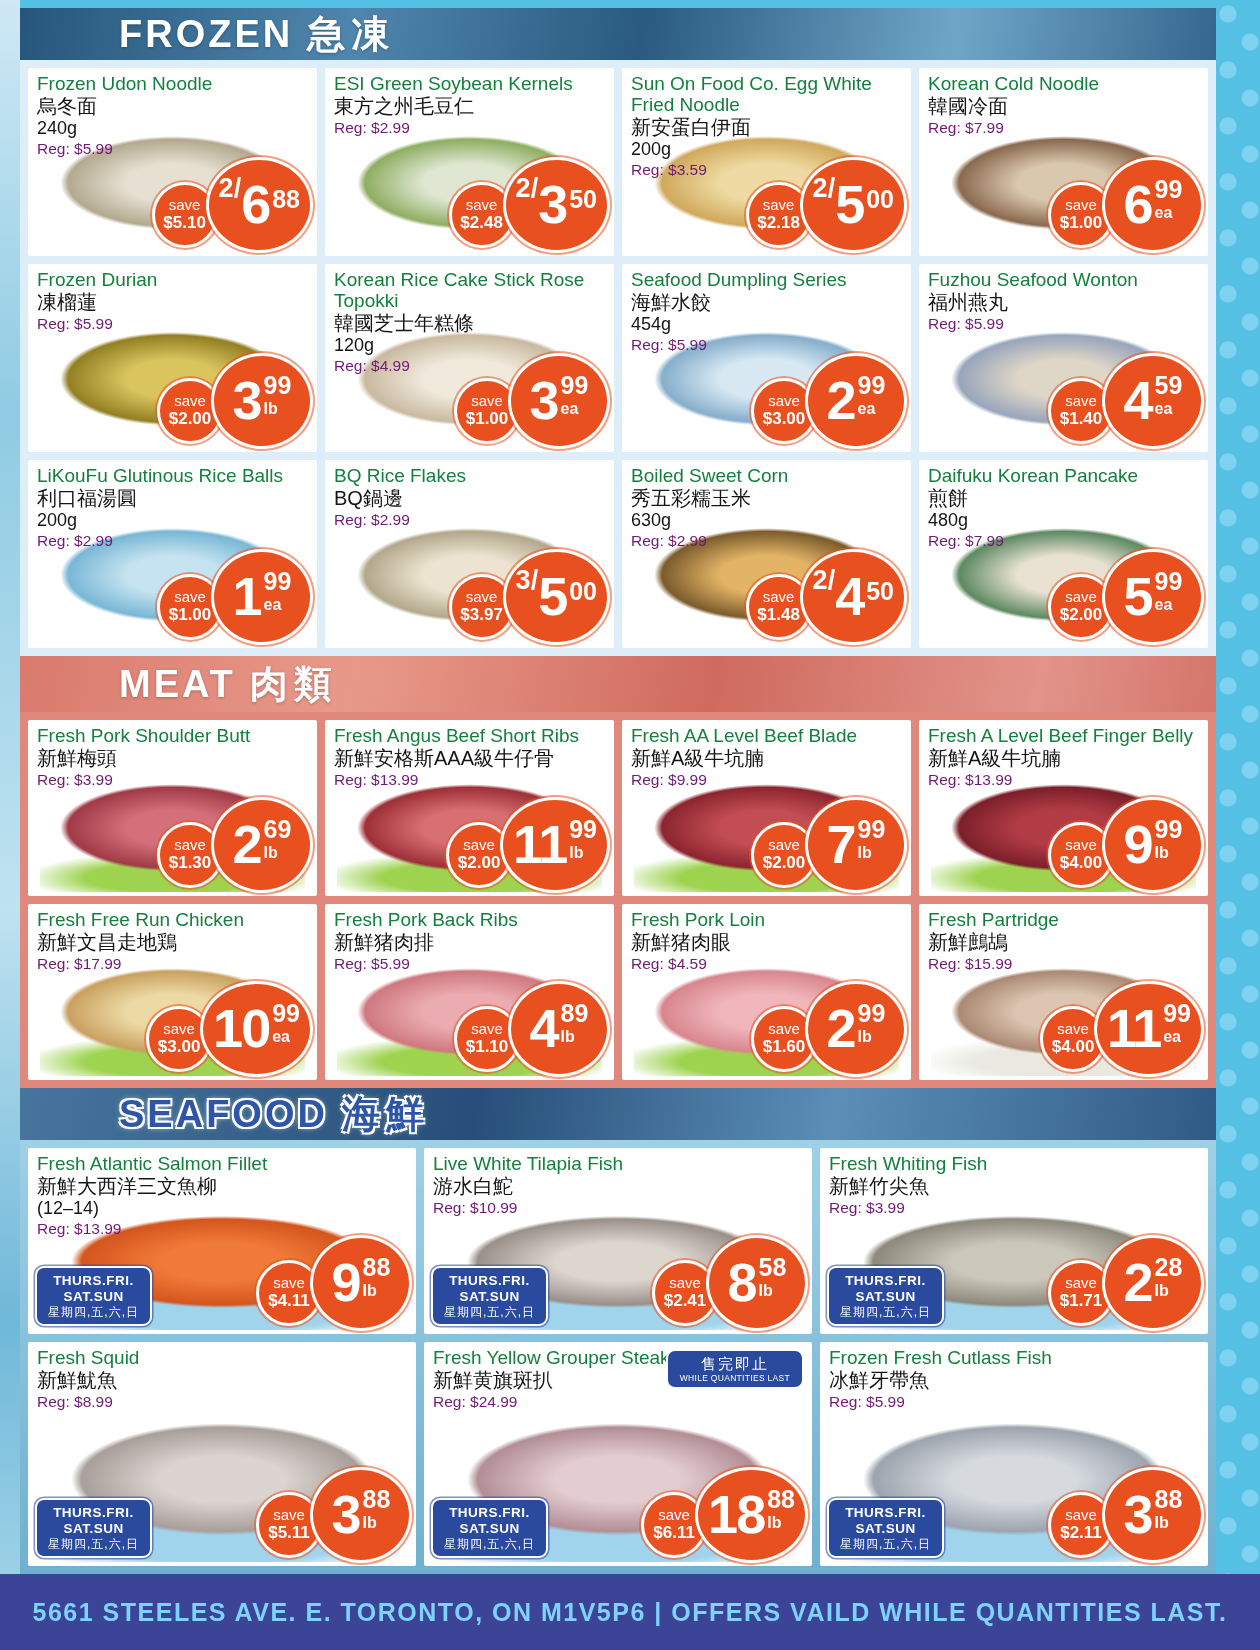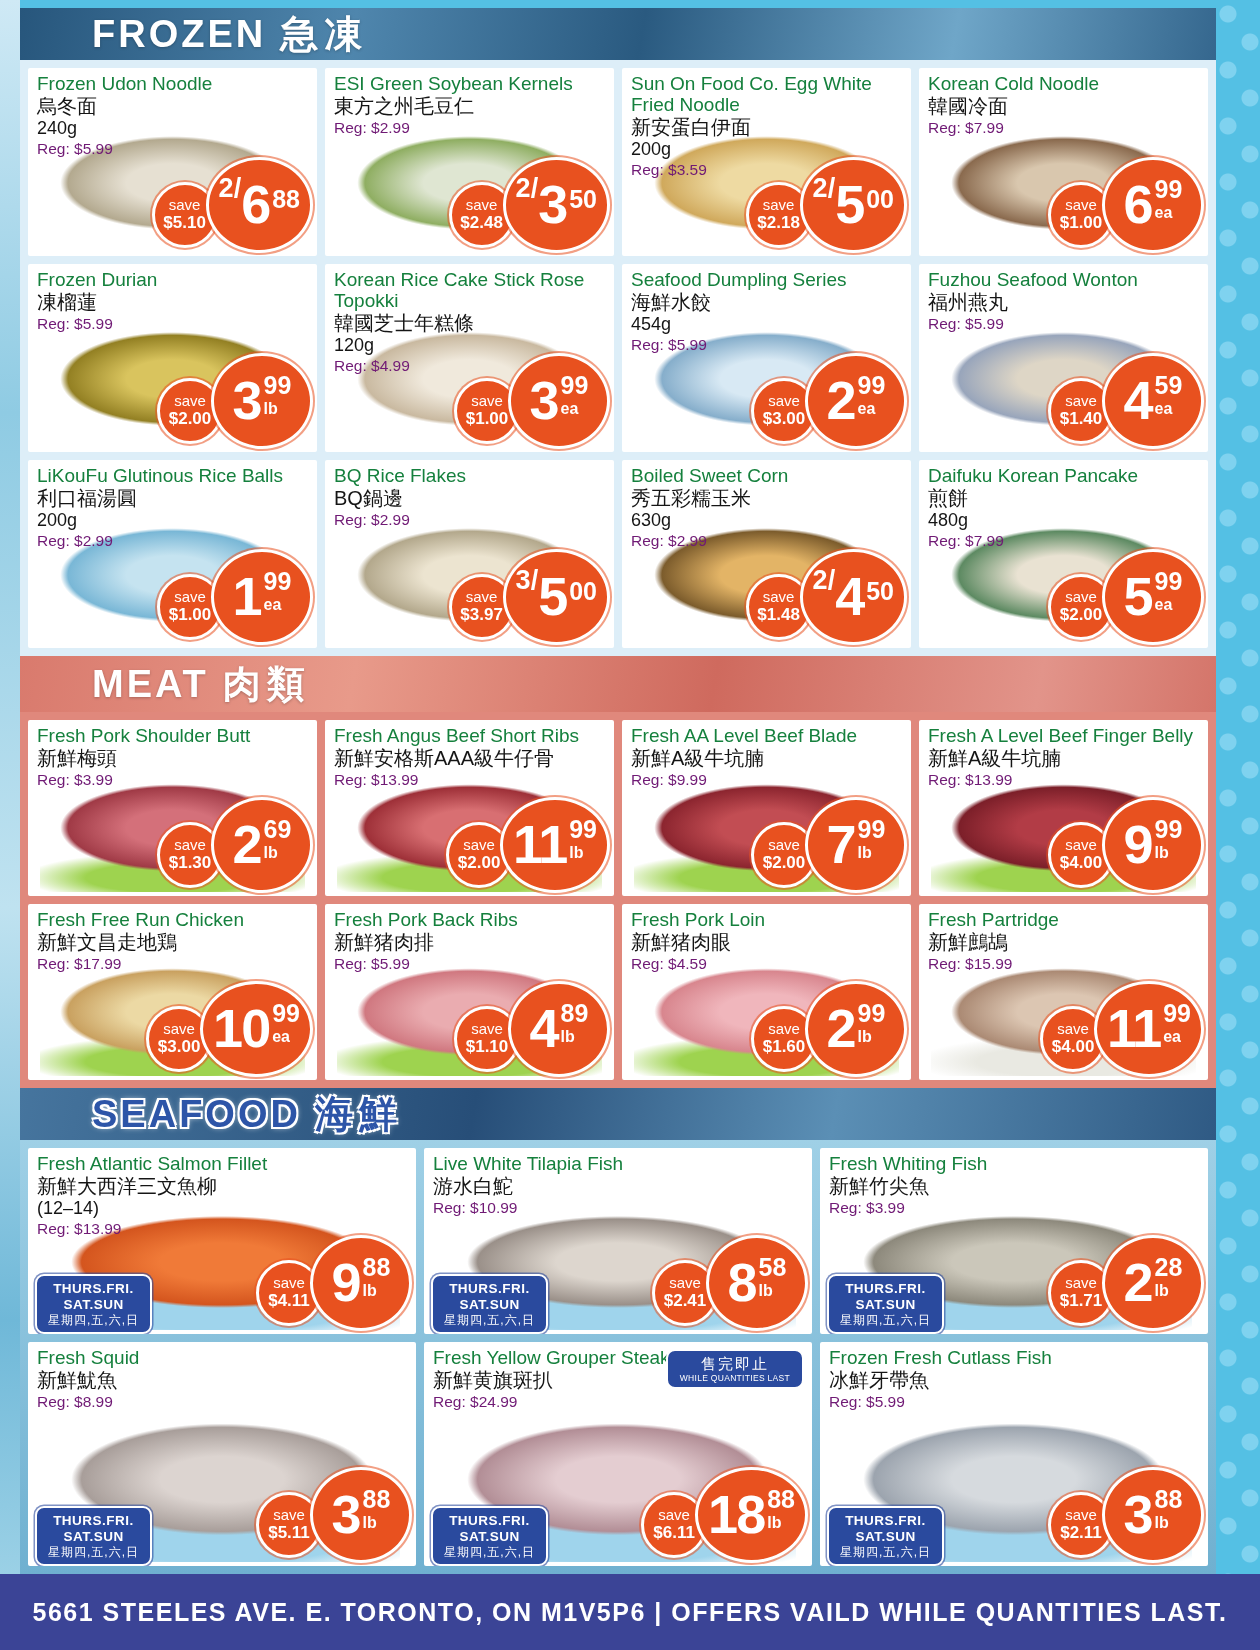--- a/index.html
+++ b/index.html
@@ -10,21 +10,21 @@
   .edge-left { position:absolute; left:0; top:0; width:20px; height:1650px;
     background:linear-gradient(180deg,#cfe9f5,#8fcbe3 25%,#bfe2f0 55%,#6fb8d8 80%,#a8d8ea); }
   .edge-right { position:absolute; right:0; top:0; width:44px; height:1650px; background-color:#54c0e4;
     background-image:radial-gradient(circle at 12px 14px,#7fd2ef 8px,transparent 9px),
                      radial-gradient(circle at 34px 42px,#7fd2ef 8px,transparent 9px);
     background-size:44px 56px; }
 
   .flyer { position:absolute; left:20px; top:8px; width:1196px; height:1566px; background:#fff; }
 
   .band { display:flex; align-items:center; }
-  .band h1 { color:#fff; font-weight:bold; font-size:38px; letter-spacing:3px; padding-left:72px; text-shadow:0 1px 3px rgba(0,0,0,.25); }
+  .band h1 { color:#fff; font-weight:bold; font-size:38px; letter-spacing:3px; padding-left:72px; text-shadow:0 1px 3px rgba(0,0,0,.25);margin-left:27px; }
   .band .t-zh { margin-left:14px; letter-spacing:6px; }
   .frozen .band { height:52px; background:linear-gradient(100deg,#27567c,#4f86ad 28%,#2a5a80 52%,#6fa6c8 78%,#35678e); }
   .meat .band { height:56px; background:linear-gradient(100deg,#d97a6d,#e89a8a 28%,#cf6a5e 58%,#e2948a 85%,#d4756a); }
   .seafood .band { height:52px; background:linear-gradient(100deg,#46759e,#274e78 38%,#5b8fb5 68%,#2f5a84); }
   .seafood .band h1 { color:#2d55a8;
     text-shadow:-2px -2px 0 #fff,2px -2px 0 #fff,-2px 2px 0 #fff,2px 2px 0 #fff,0 0 6px rgba(255,255,255,.9); }
 
   .grid { display:grid; gap:8px; padding:8px; }
   .frozen .grid { grid-template-columns:repeat(4,1fr); grid-template-rows:repeat(3,188px); background:#ddeef8; }
   .meat .grid { grid-template-columns:repeat(4,1fr); grid-template-rows:repeat(2,176px); background:#e0887c; }
@@ -49,31 +49,31 @@
   .price-bubble { min-width:102px; height:96px; padding:0 10px; border-radius:50%; background:#e8511f;
     border:3px solid #fff; box-shadow:0 0 0 2px rgba(232,81,31,.55); color:#fff; display:flex;
     align-items:center; justify-content:center; position:relative; z-index:2; }
   .pfx { font-size:27px; font-weight:bold; align-self:flex-start; margin-top:13px; }
   .pint { font-size:54px; font-weight:bold; line-height:.88; letter-spacing:-2px; }
   .pcol { display:flex; flex-direction:column; align-items:flex-start; margin-left:3px; margin-top:-12px; }
   .pcts { font-size:25px; font-weight:bold; line-height:1; }
   .punit { font-size:16px; font-weight:bold; line-height:1; margin-top:3px; }
 
   .badge { color:#fff; text-align:center; background:#2a4a9e; border:2px solid #fff; border-radius:9px; z-index:3; }
-  .day-badge { position:absolute; left:7px; bottom:0; padding:5px 11px; line-height:1.18;
+  .day-badge { position:absolute; left:7px; bottom:8px; padding:5px 11px; line-height:1.18;
     box-shadow:0 0 0 1.5px rgba(42,74,158,.6); }
   .day-badge span { display:block; font-size:13.5px; font-weight:bold; letter-spacing:.5px; }
   .day-badge .bzh { font-size:12px; font-weight:normal; letter-spacing:1px; }
   .qty-badge { position:absolute; right:8px; top:7px; padding:4px 12px; line-height:1.2; }
   .qty-badge .q1 { display:block; font-size:15px; letter-spacing:2px; }
   .qty-badge .q2 { display:block; font-size:8.5px; letter-spacing:.3px; }
 
   footer { position:absolute; left:0; bottom:0; width:1260px; height:76px; background:#3b4496; z-index:5;
     display:flex; align-items:center; justify-content:center; }
-  footer div { color:#ffffff; font-size:25px; font-weight:bold; letter-spacing:1.5px; }
+  footer div { color:#7dd3fc; font-size:25px; font-weight:bold; letter-spacing:1.5px; }
 </style>
 </head>
 <body>
 
 <div class="edge-left"></div>
 <div class="edge-right"></div>
 
 <div class="flyer">
 
   <section class="sec frozen">

